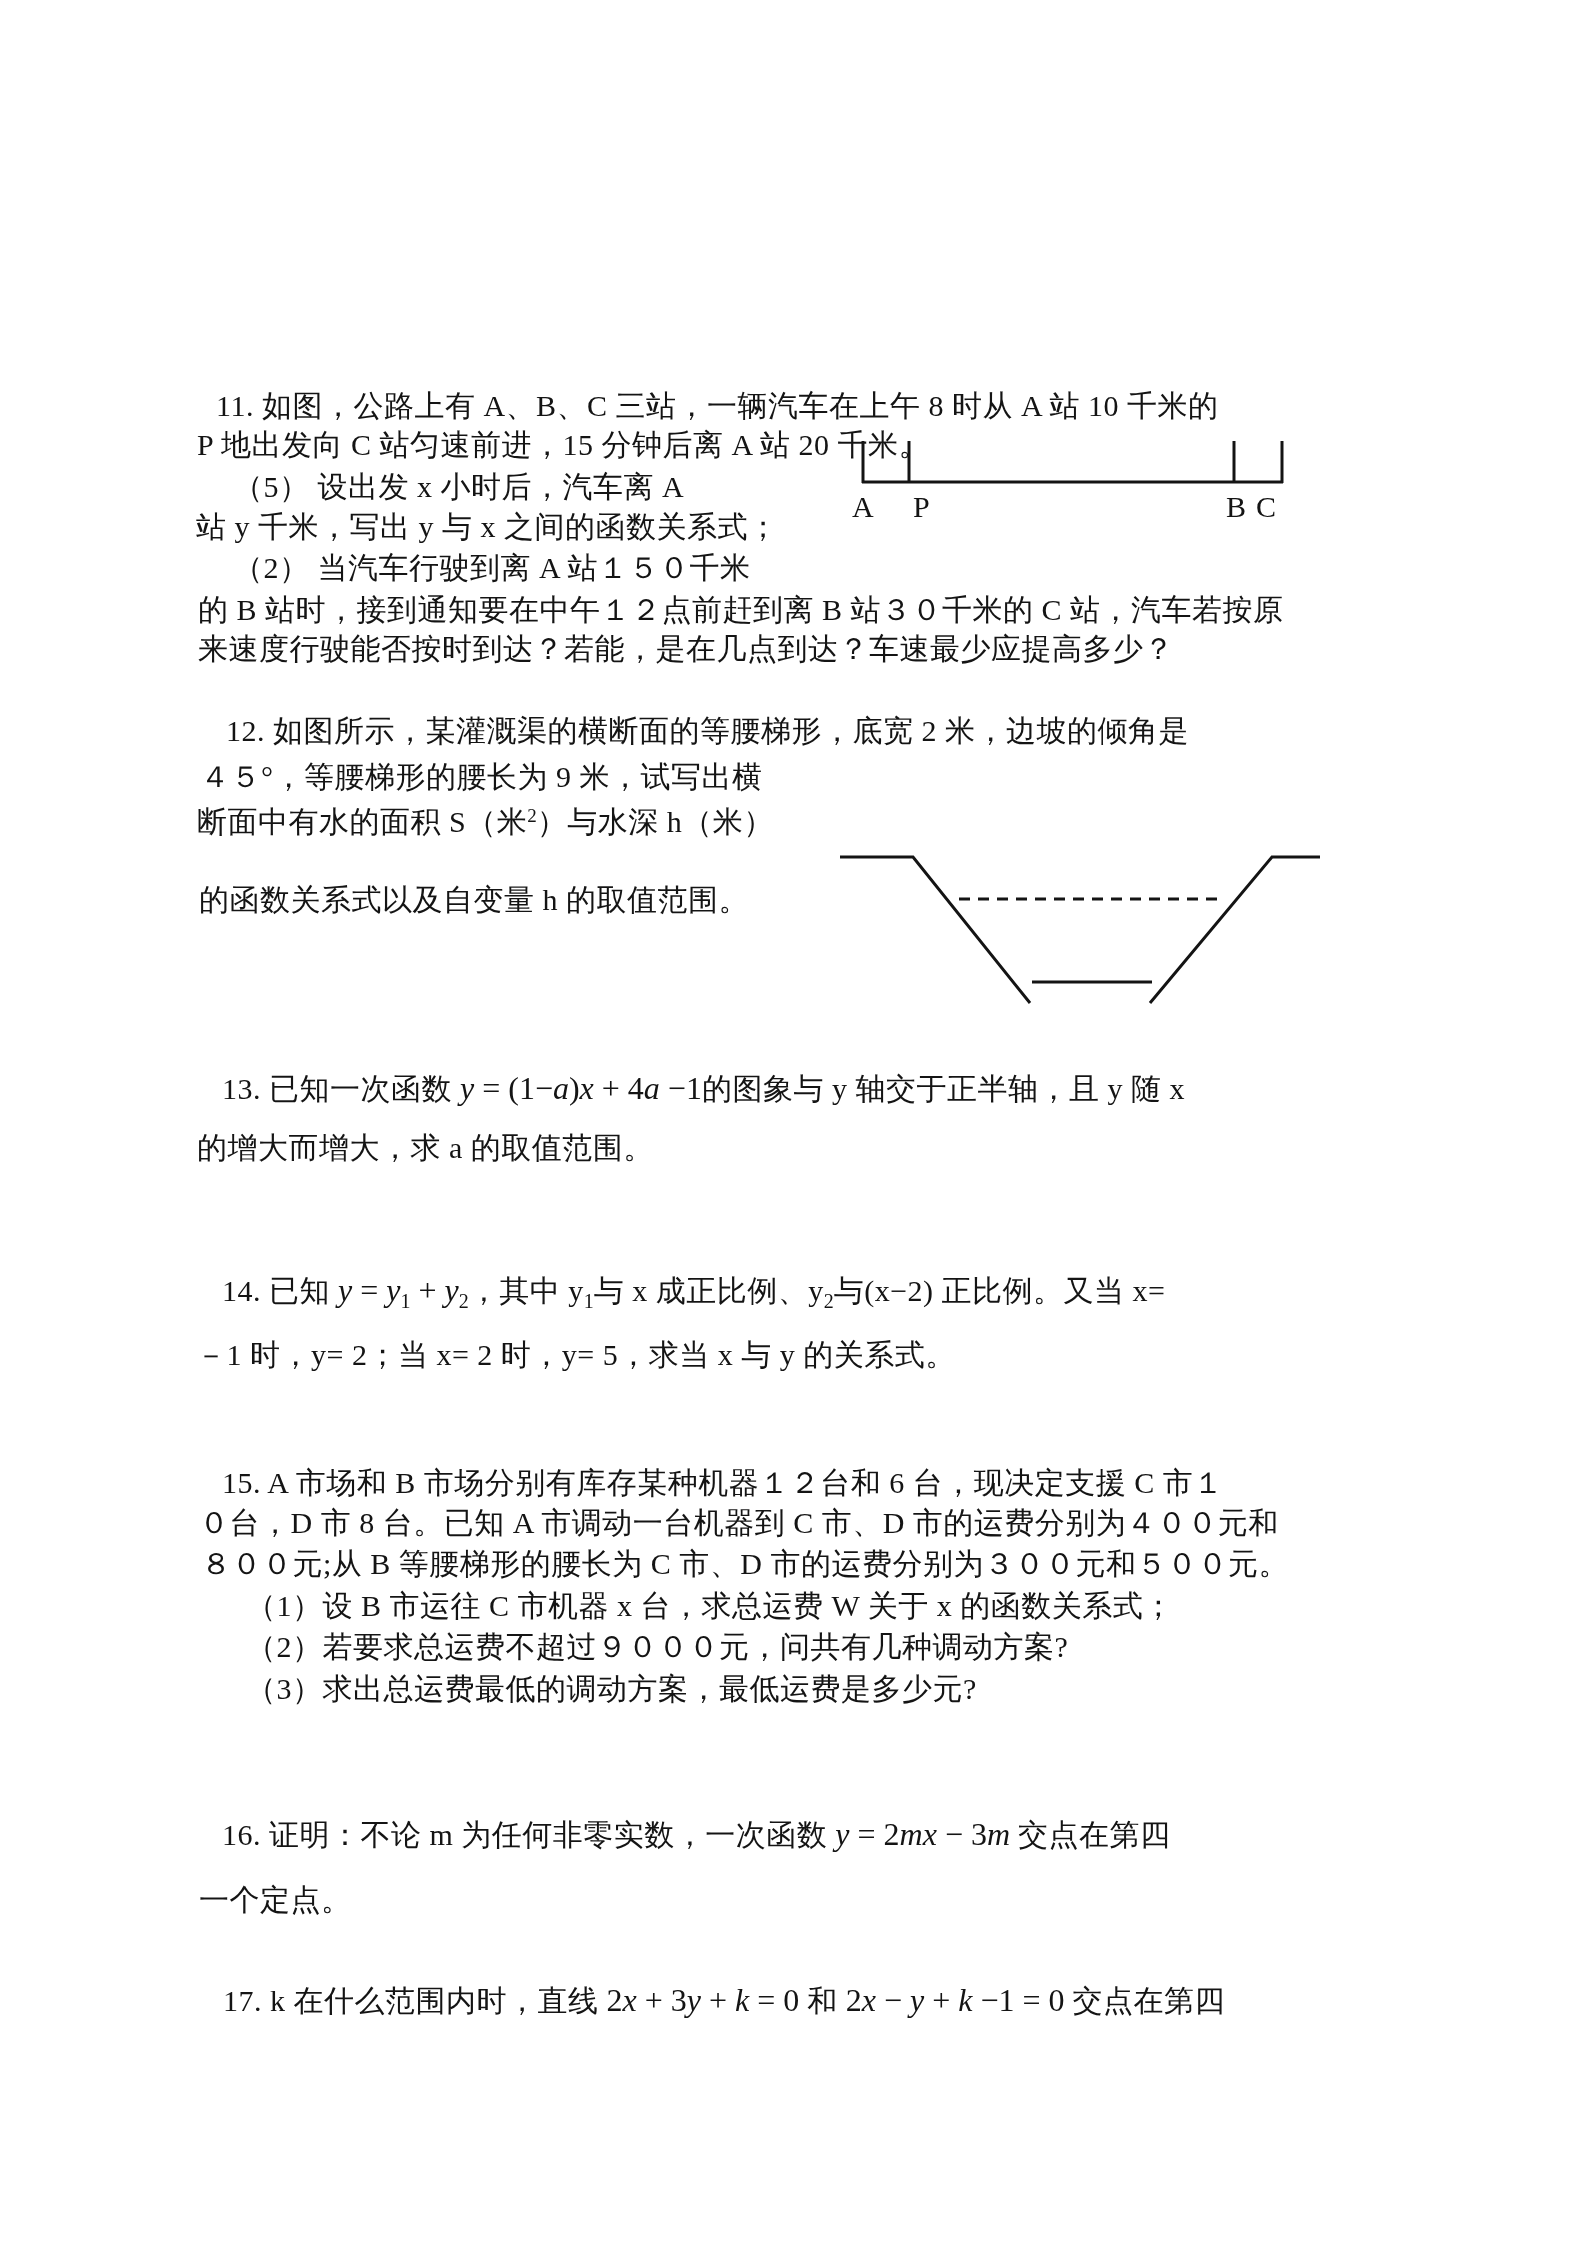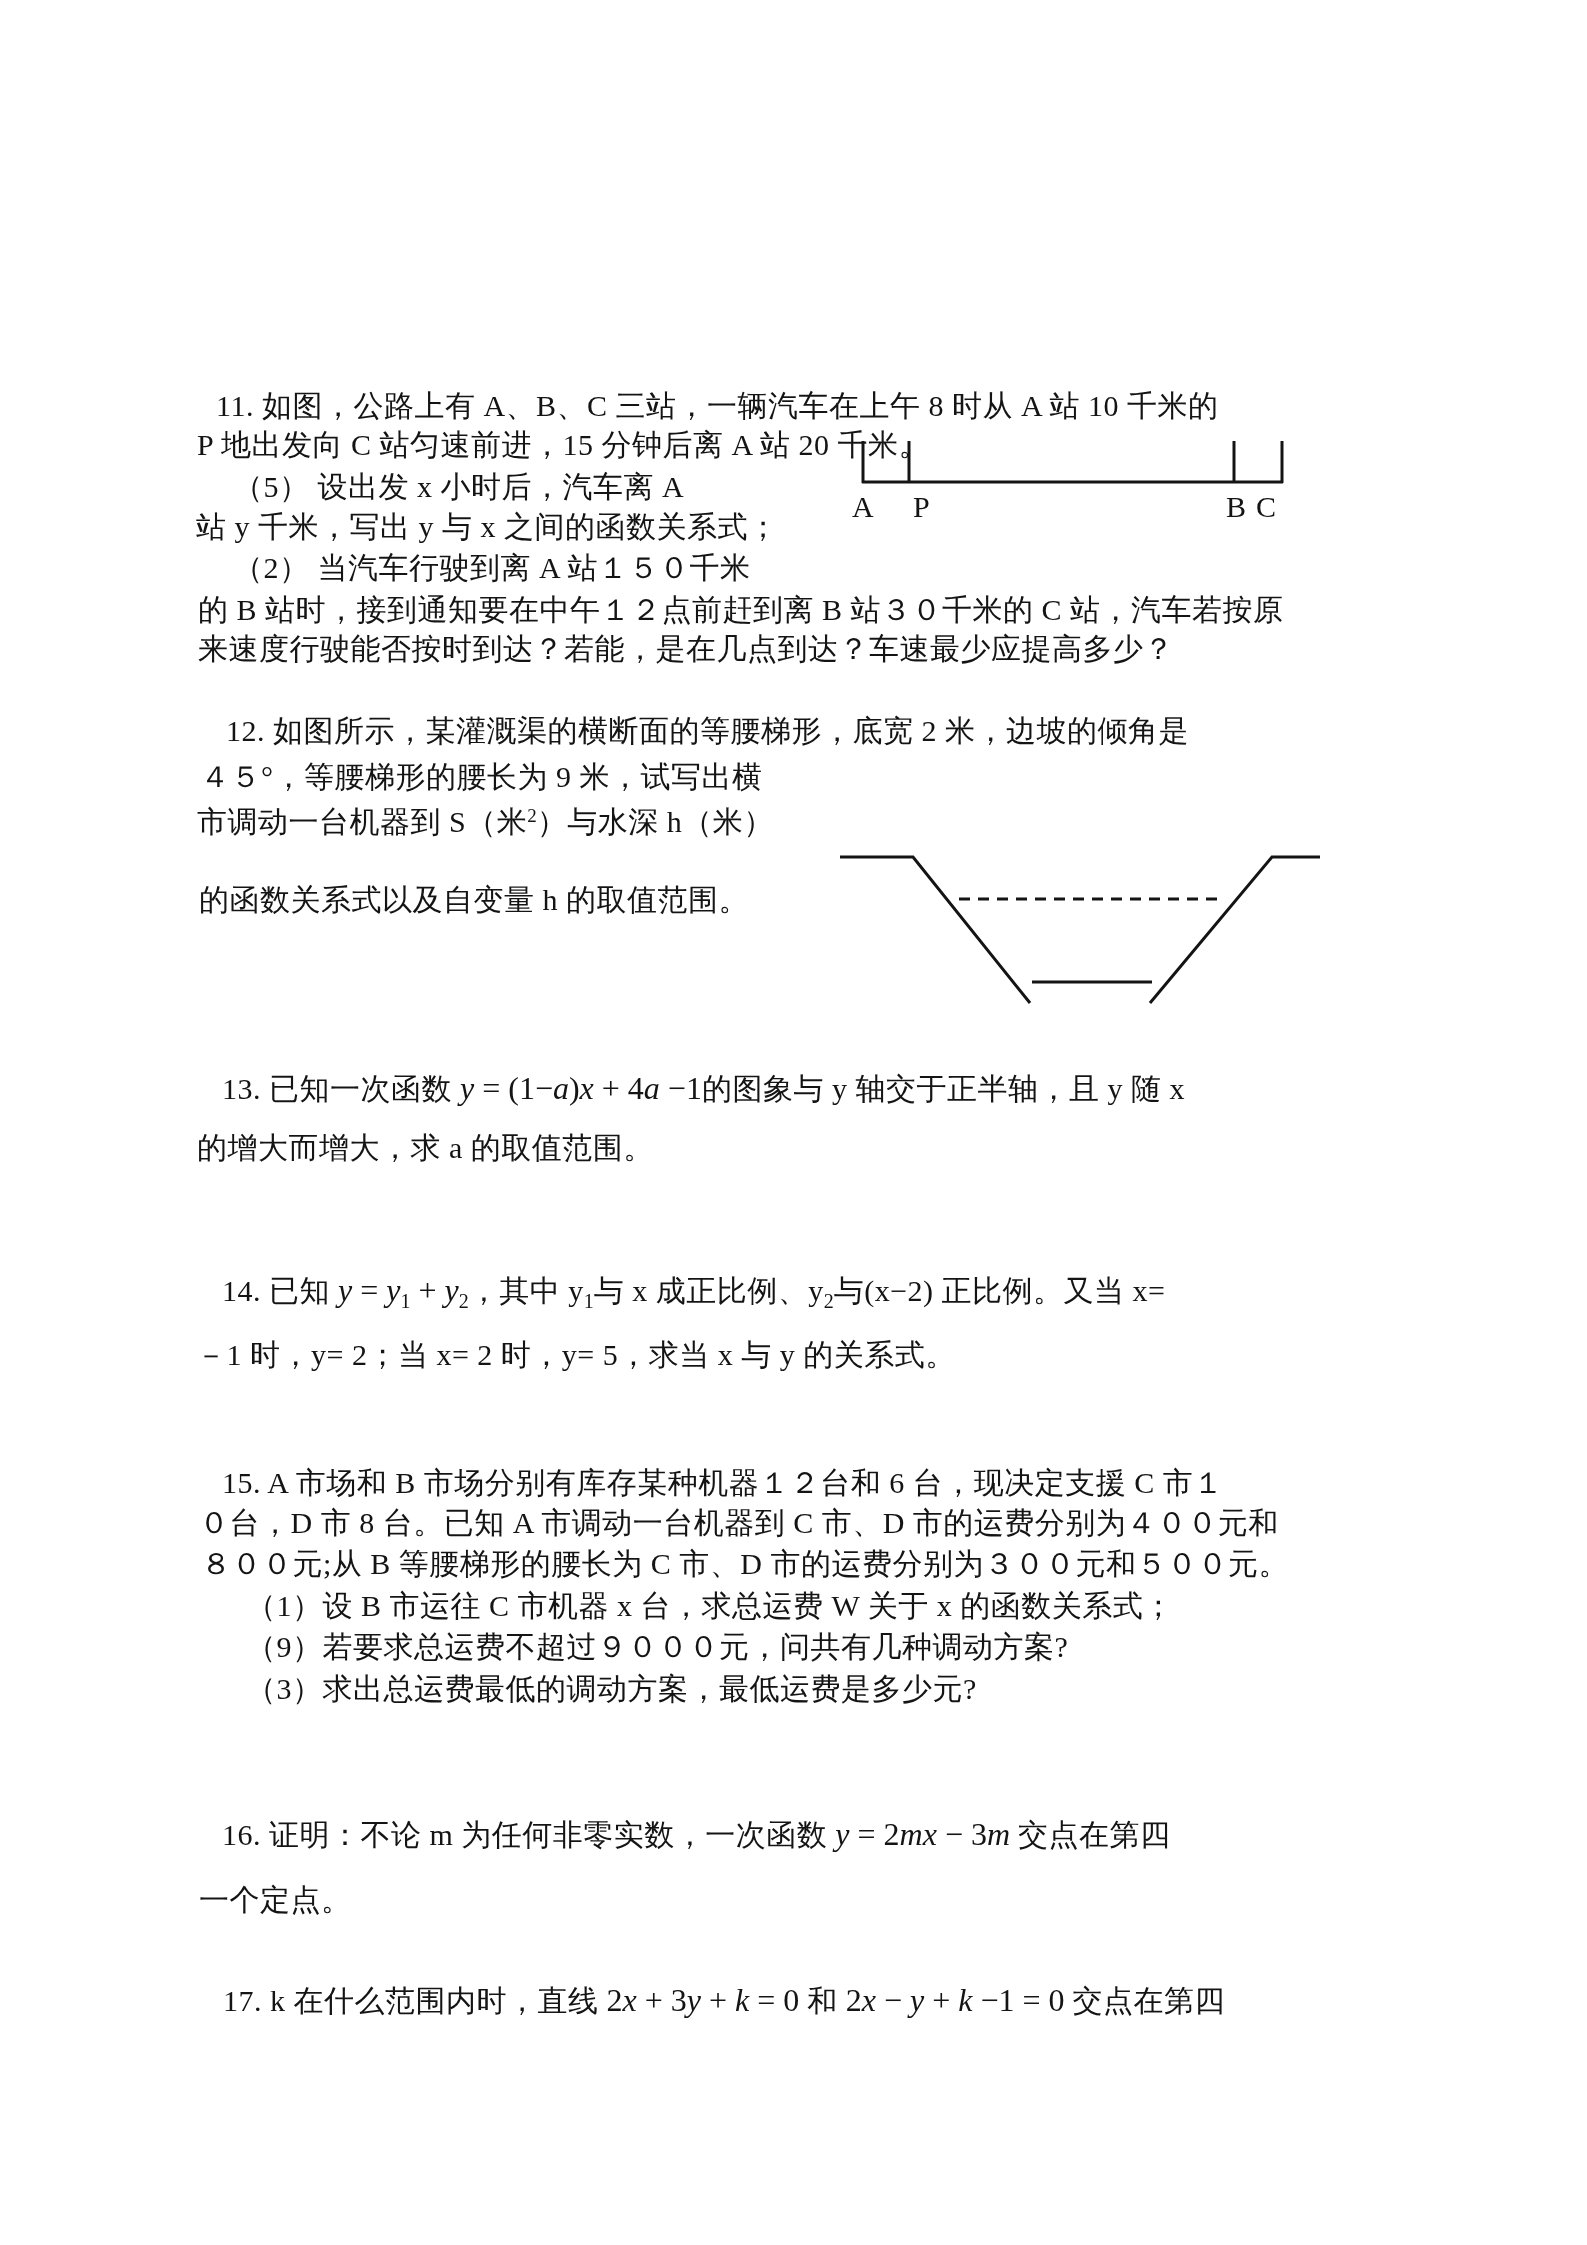--- a/index.html
+++ b/index.html
@@ -65,34 +65,34 @@
   <div class="line" style="left:198px;top:572px"><span>的 B 站时，接到通知要在中午１２点前赶到离 B 站３０千米的 C 站，汽车若按原</span></div>
   <div class="line" style="left:198px;top:611px"><span>来速度行驶能否按时到达？若能，是在几点到达？车速最少应提高多少？</span></div>
 
   <span class="dlabel" style="left:852px;top:492px">A</span>
   <span class="dlabel" style="left:913px;top:492px">P</span>
   <span class="dlabel" style="left:1226px;top:492px">B</span>
   <span class="dlabel" style="left:1256px;top:492px">C</span>
 
   <div class="line" style="left:226px;top:693px"><span>12.  如图所示，某灌溉渠的横断面的等腰梯形，底宽 2 米，边坡的倾角是</span></div>
   <div class="line" style="left:200px;top:739px"><span>４５°，等腰梯形的腰长为 9 米，试写出横</span></div>
-  <div class="line" style="left:197px;top:778px"><span>市调动一台机器到 S（米</span><span class="run-sup">2</span><span>）与水深 h（米）</span></div>
+  <div class="line" style="left:197px;top:778px"><span>断面中有水的面积 S（米</span><span class="run-sup">2</span><span>）与水深 h（米）</span></div>
   <div class="line" style="left:199px;top:862px"><span>的函数关系式以及自变量 h 的取值范围。</span></div>
 
   <div class="line" style="left:222px;top:1050px"><span>13.  已知一次函数 </span><span class="run-i">y</span><span class="run-f"> = (1−</span><span class="run-i">a</span><span class="run-f">)</span><span class="run-i">x</span><span class="run-f"> + 4</span><span class="run-i">a</span><span class="run-f"> −1</span><span>的图象与 y 轴交于正半轴，且 y 随 x</span></div>
   <div class="line" style="left:197px;top:1110px"><span>的增大而增大，求 a 的取值范围。</span></div>
 
   <div class="line" style="left:222px;top:1252px"><span>14. 已知 </span><span class="run-i">y</span><span class="run-f"> = </span><span class="run-i">y</span><span class="run-sub">1</span><span class="run-f"> + </span><span class="run-i">y</span><span class="run-sub">2</span><span>，其中 y</span><span class="run-sub">1</span><span>与 x 成正比例、y</span><span class="run-sub">2</span><span>与(x−2)  正比例。又当 x=</span></div>
   <div class="line" style="left:196px;top:1317px"><span>－1 时，y= 2；当 x= 2 时，y= 5，求当 x 与 y 的关系式。</span></div>
 
   <div class="line" style="left:222px;top:1445px"><span>15. A 市场和 B 市场分别有库存某种机器１２台和 6 台，现决定支援 C 市１</span></div>
   <div class="line" style="left:199px;top:1485px"><span>０台，D 市 8 台。已知 A 市调动一台机器到 C 市、D 市的运费分别为４００元和</span></div>
   <div class="line" style="left:201px;top:1526px"><span>８００元;从 B 等腰梯形的腰长为 C 市、D 市的运费分别为３００元和５００元。</span></div>
   <div class="line" style="left:246px;top:1568px"><span>（1）设 B 市运往 C 市机器 x 台，求总运费 W 关于 x 的函数关系式；</span></div>
-  <div class="line" style="left:246px;top:1609px"><span>（9）若要求总运费不超过９０００元，问共有几种调动方案?</span></div>
+  <div class="line" style="left:246px;top:1609px"><span>（2）若要求总运费不超过９０００元，问共有几种调动方案?</span></div>
   <div class="line" style="left:246px;top:1651px"><span>（3）求出总运费最低的调动方案，最低运费是多少元?</span></div>
 
   <div class="line" style="left:222px;top:1796px"><span>16. 证明：不论 m 为任何非零实数，一次函数 </span><span class="run-i">y</span><span class="run-f"> = 2</span><span class="run-i">mx</span><span class="run-f"> − 3</span><span class="run-i">m</span><span> 交点在第四</span></div>
   <div class="line" style="left:199px;top:1862px"><span>一个定点。</span></div>
 
   <div class="line" style="left:223px;top:1962px"><span>17.  k 在什么范围内时，直线 </span><span class="run-f">2</span><span class="run-i">x</span><span class="run-f"> + 3</span><span class="run-i">y</span><span class="run-f"> + </span><span class="run-i">k</span><span class="run-f"> = 0 </span><span>和</span><span class="run-f"> 2</span><span class="run-i">x</span><span class="run-f"> − </span><span class="run-i">y</span><span class="run-f"> + </span><span class="run-i">k</span><span class="run-f"> −1 = 0 </span><span>交点在第四</span></div>
 
 </div>
 
 </body></html>

